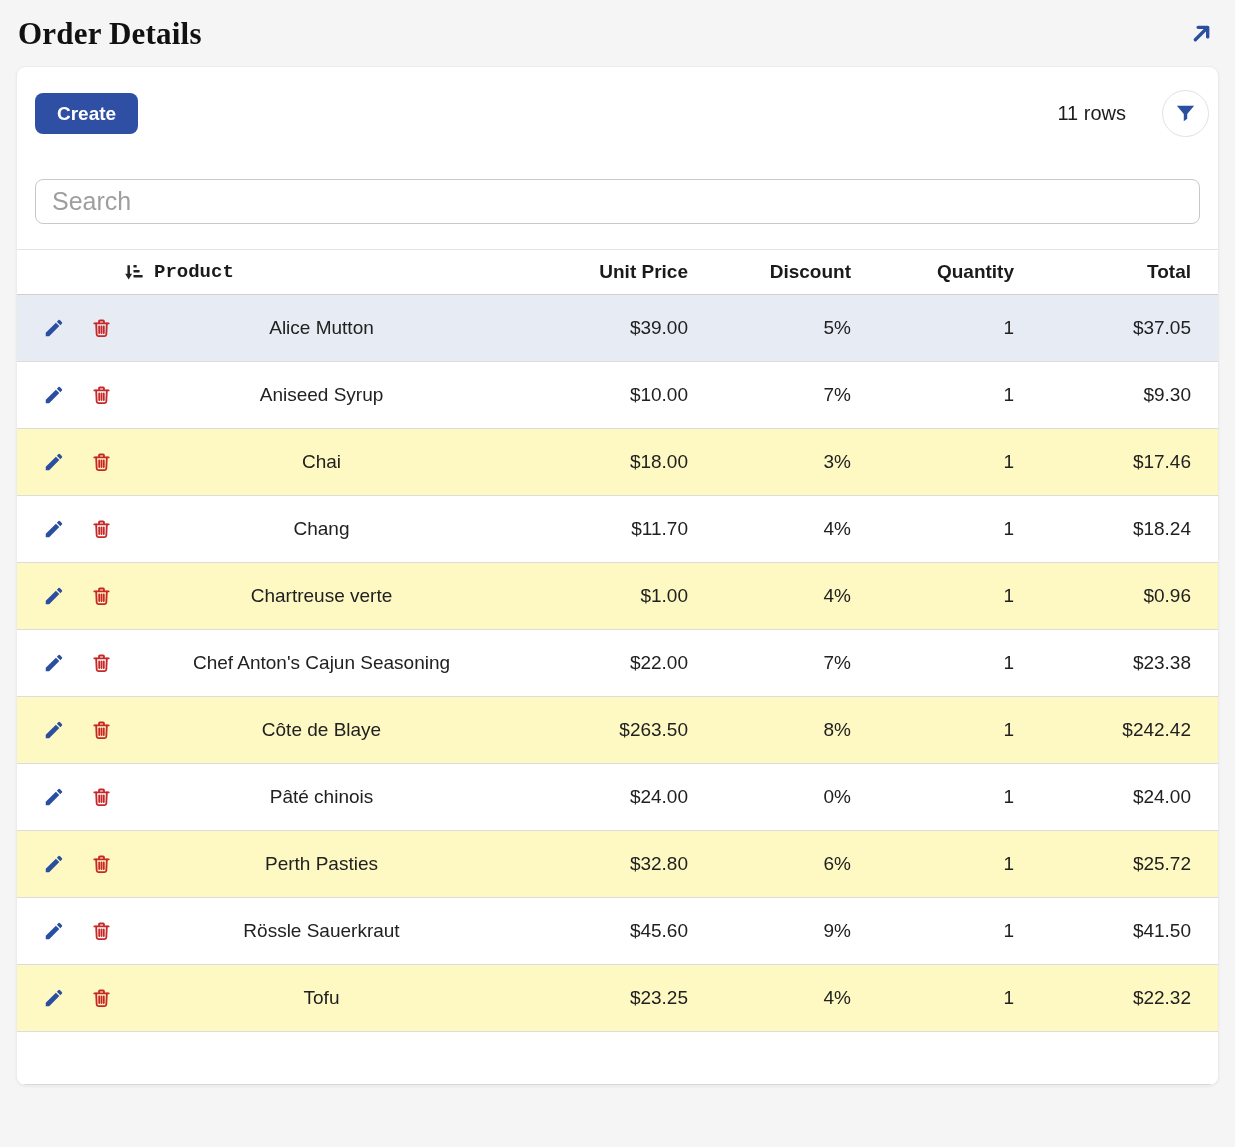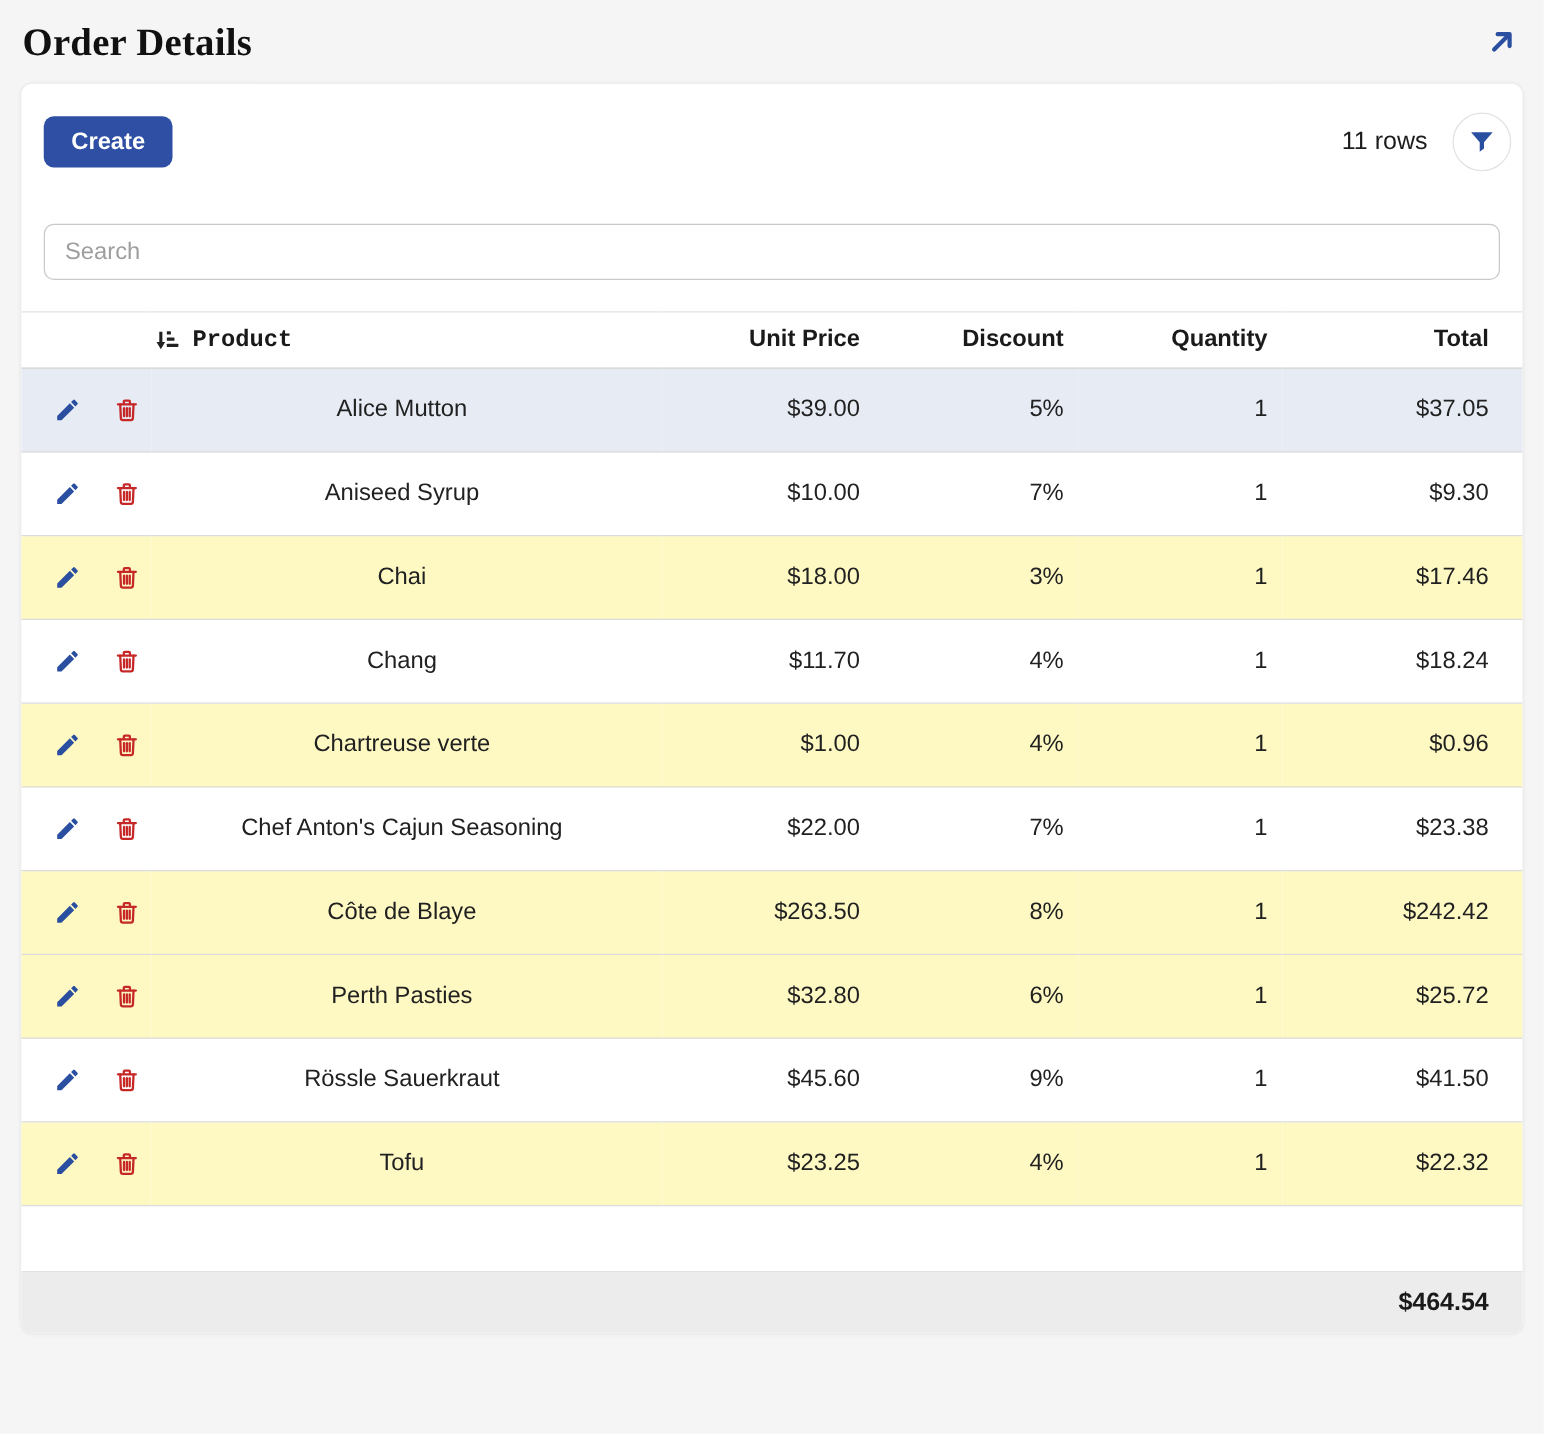--- a/index.html
+++ b/index.html
@@ -26,33 +26,33 @@
     overflow:hidden;
   }
 
   
   .toolbar { display:flex; align-items:center; padding:23px 9px 0 18px; }
   .btn-create {
     background:#2e4fa3; color:#fff; border:none; border-radius:8px;
     font-family:inherit; font-size:19px; font-weight:700;
     padding:8px 22px; height:41px; cursor:pointer;
   }
-  .toolbar-right { margin-left:auto; display:flex; align-items:center; gap:20px; }
+  .toolbar-right { margin-left:auto; display:flex; align-items:center; gap:36px; }
   .rows-count { font-size:20px; color:#1c1c1c; }
   .filter-btn {
     width:47px; height:47px; border-radius:50%;
     border:1px solid #e2e2e2; background:#fff; cursor:pointer;
     display:flex; align-items:center; justify-content:center; line-height:0;
   }
 
   
   .search-wrap { padding:42px 18px 25px 18px; }
   .search-input {
     width:100%; height:45px; border:1px solid #c9c9c9; border-radius:8px;
-    font-family:inherit; font-size:19px; padding:0 16px; color:#333; outline:none;
+    font-family:inherit; font-size:25px; padding:0 16px; color:#333; outline:none;
   }
   .search-input::placeholder { color:#9e9e9e; }
 
   
   table { width:100%; border-collapse:collapse; font-size:19px; table-layout:fixed; }
   col.c-actions { width:104px; }
   col.c-product { width:auto; }
   col.c-unit    { width:170px; }
   col.c-disc    { width:163px; }
   col.c-qty     { width:163px; }
@@ -318,20 +318,44 @@
                   <path d="M14.6 10.3v7.4"></path>
         </svg>
       </button>
     </td>
     <td class="cell-product">Côte de Blaye</td>
     <td>$263.50</td>
     <td>8%</td>
     <td>1</td>
     <td class="cell-total">$242.42</td>
   </tr>
+          <tr>
+    <td class="cell-actions">
+      <button class="icon-btn">
+        <svg width="22" height="22" viewBox="0 0 24 24">
+          <path fill="#2b4fa0" d="M3 17.25V21h3.75L17.81 9.94l-3.75-3.75L3 17.25zM20.71 7.04c.39-.39.39-1.02 0-1.41l-2.34-2.34a.996.996 0 0 0-1.41 0l-1.83 1.83 3.75 3.75 1.83-1.83z"></path>
+        </svg>
+      </button>
+      <button class="icon-btn">
+        <svg width="21" height="22" viewBox="0 0 24 24" fill="none" stroke="#c62828" stroke-width="2.1" stroke-linecap="round">
+          <path d="M3.8 6.8h16.4"></path>
+          <path d="M9.2 6.5V4.4a1 1 0 0 1 1-1h3.6a1 1 0 0 1 1 1v2.1"></path>
+          <path d="M5.9 6.8l.6 12.6a1.9 1.9 0 0 0 1.9 1.8h7.2a1.9 1.9 0 0 0 1.9-1.8l.6-12.6" stroke-linejoin="round"></path>
+          <path d="M9.4 10.3v7.4"></path>
+                  <path d="M12 10.3v7.4"></path>
+                  <path d="M14.6 10.3v7.4"></path>
+        </svg>
+      </button>
+    </td>
+    <td class="cell-product">Pâté chinois</td>
+    <td>$24.00</td>
+    <td>0%</td>
+    <td>1</td>
+    <td class="cell-total">$24.00</td>
+  </tr>
           <tr class="row-stripe">
     <td class="cell-actions">
       <button class="icon-btn">
         <svg width="22" height="22" viewBox="0 0 24 24">
           <path fill="#2b4fa0" d="M3 17.25V21h3.75L17.81 9.94l-3.75-3.75L3 17.25zM20.71 7.04c.39-.39.39-1.02 0-1.41l-2.34-2.34a.996.996 0 0 0-1.41 0l-1.83 1.83 3.75 3.75 1.83-1.83z"></path>
         </svg>
       </button>
       <button class="icon-btn">
         <svg width="21" height="22" viewBox="0 0 24 24" fill="none" stroke="#c62828" stroke-width="2.1" stroke-linecap="round">
           <path d="M3.8 6.8h16.4"></path>
@@ -398,18 +422,15 @@
     <td class="cell-total">$22.32</td>
   </tr>
         </tbody>
       <tbody>
         <tr class="spacer-row">
             <td colspan="6"></td>
           </tr>
       </tbody>
     </table>
 
-    <div class="table-footer">
-      <span>$464.54</span>
-    </div>
 
   </div>
 </div>
 
 </body></html>

